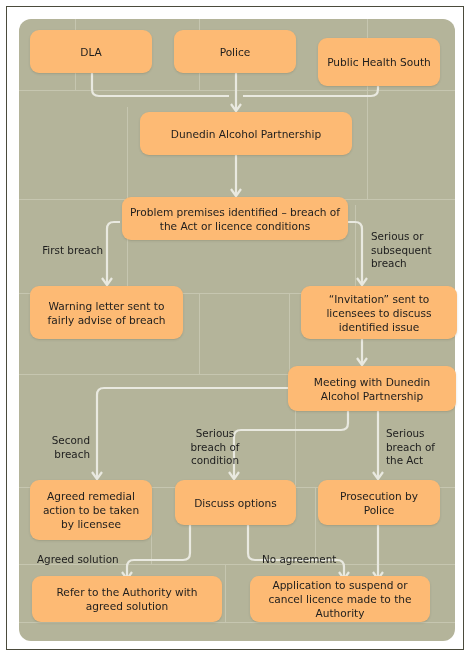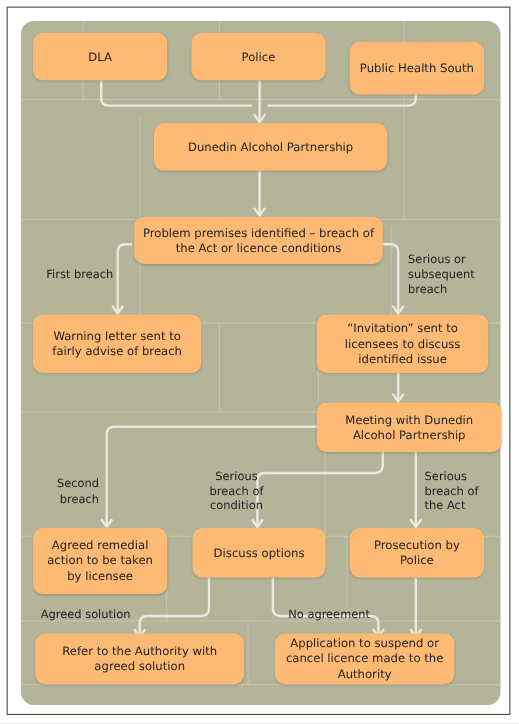--- a/index.html
+++ b/index.html
@@ -135,33 +135,33 @@
 <div class="node" style="left:174px;top:30px;width:122px;height:43px;">Police</div>
 
 <div class="node" style="left:318px;top:30px;width:122px;height:48px;margin-top:8px;">Public Health South</div>
 
 <div class="node" style="left:140px;top:112px;width:212px;height:43px;">Dunedin Alcohol Partnership</div>
 
 <div class="node" style="left:122px;top:197px;width:226px;height:43px;">Problem premises identified – breach of the Act or licence conditions</div>
 
 <div class="node" style="left:30px;top:286px;width:153px;height:53px;">Warning letter sent to fairly advise of breach</div>
 
-<div class="node" style="left:288px;top:286px;width:156px;height:53px;">“Invitation” sent to licensees to discuss identified issue</div>
+<div class="node" style="left:301px;top:286px;width:156px;height:53px;">“Invitation” sent to licensees to discuss identified issue</div>
 
 <div class="node" style="left:288px;top:366px;width:168px;height:45px;">Meeting with Dunedin Alcohol Partnership</div>
 
 <div class="node" style="left:30px;top:480px;width:122px;height:60px;">Agreed remedial action to be taken by licensee</div>
 
 <div class="node" style="left:175px;top:480px;width:121px;height:45px;">Discuss options</div>
 
 <div class="node" style="left:318px;top:480px;width:122px;height:45px;">Prosecution by Police</div>
 
 <div class="node" style="left:32px;top:576px;width:190px;height:46px;">Refer to the Authority with agreed solution</div>
 
-<div class="node" style="left:250px;top:576px;width:163px;height:46px;">Application to suspend or cancel licence made to the Authority</div>
+<div class="node" style="left:250px;top:576px;width:180px;height:46px;">Application to suspend or cancel licence made to the Authority</div>
 
 <div class="lbl r" style="left:23px;top:244px;width:80px;">First breach</div>
 
 <div class="lbl l" style="left:371px;top:230px;width:90px;">Serious or
 subsequent
 breach</div>
 
 <div class="lbl r" style="left:20px;top:434px;width:70px;">Second
 breach</div>
 

